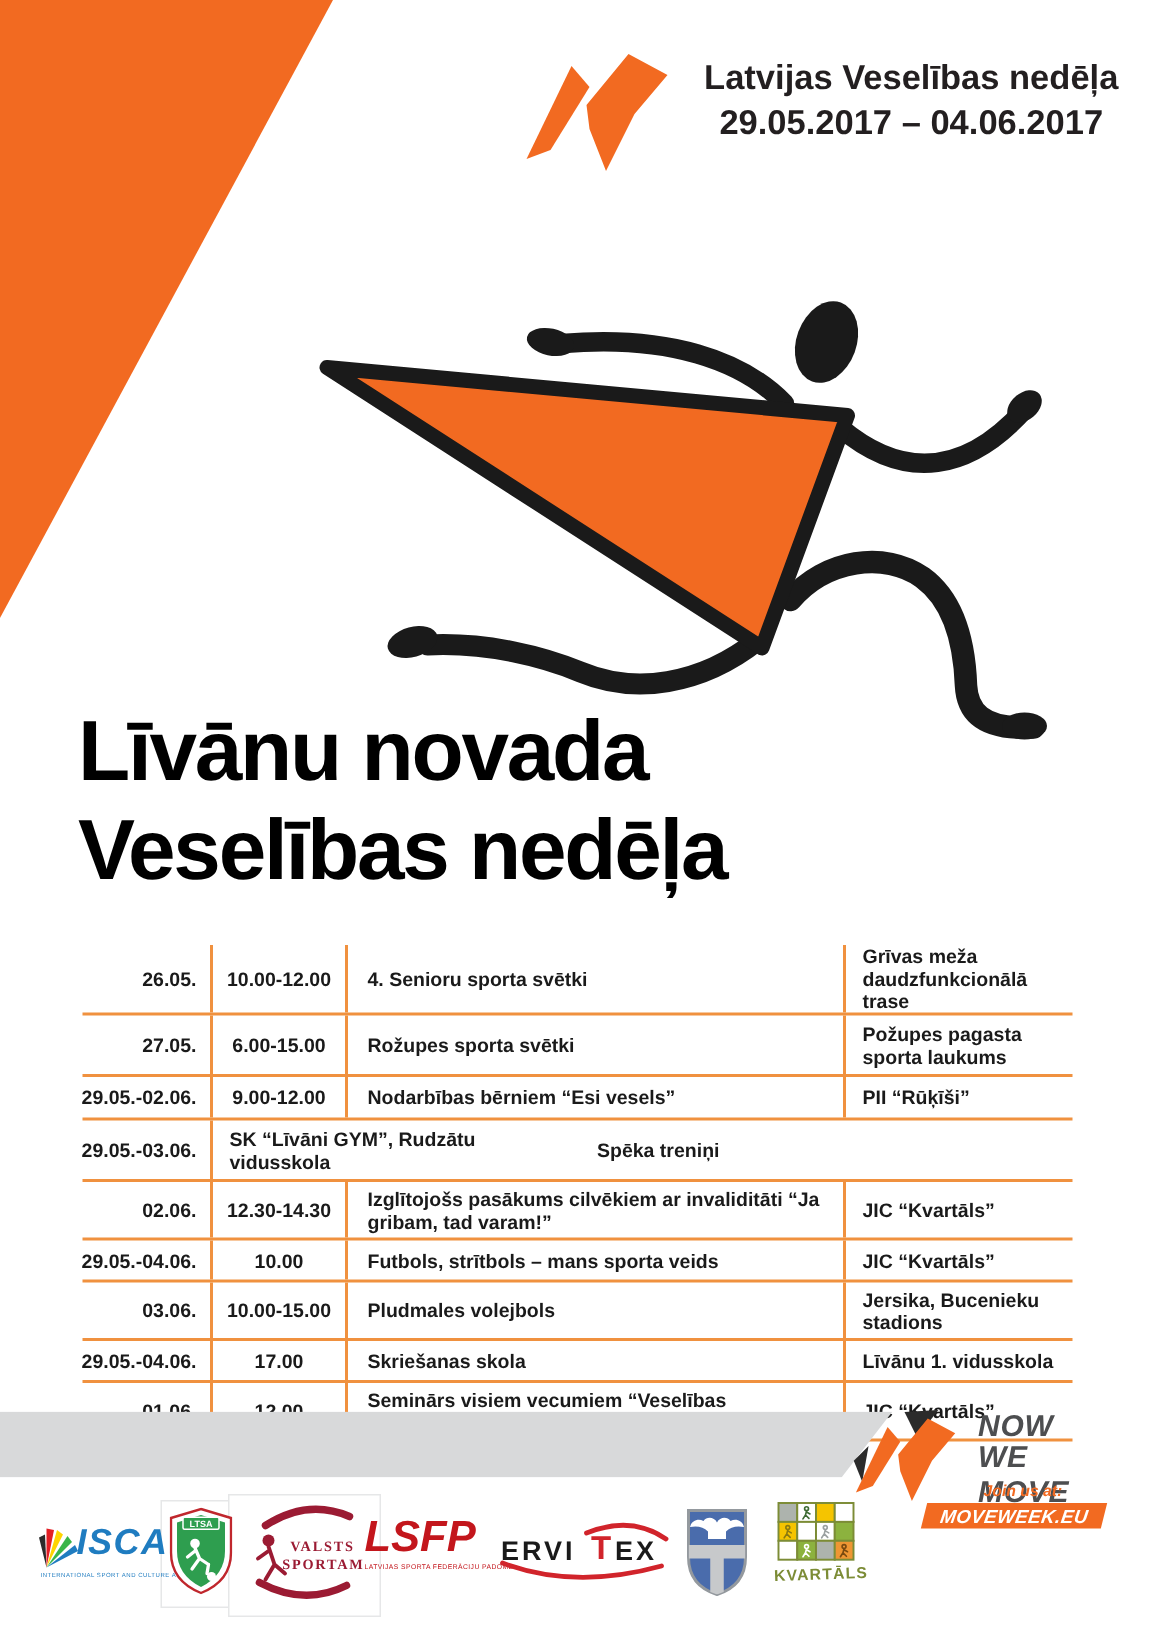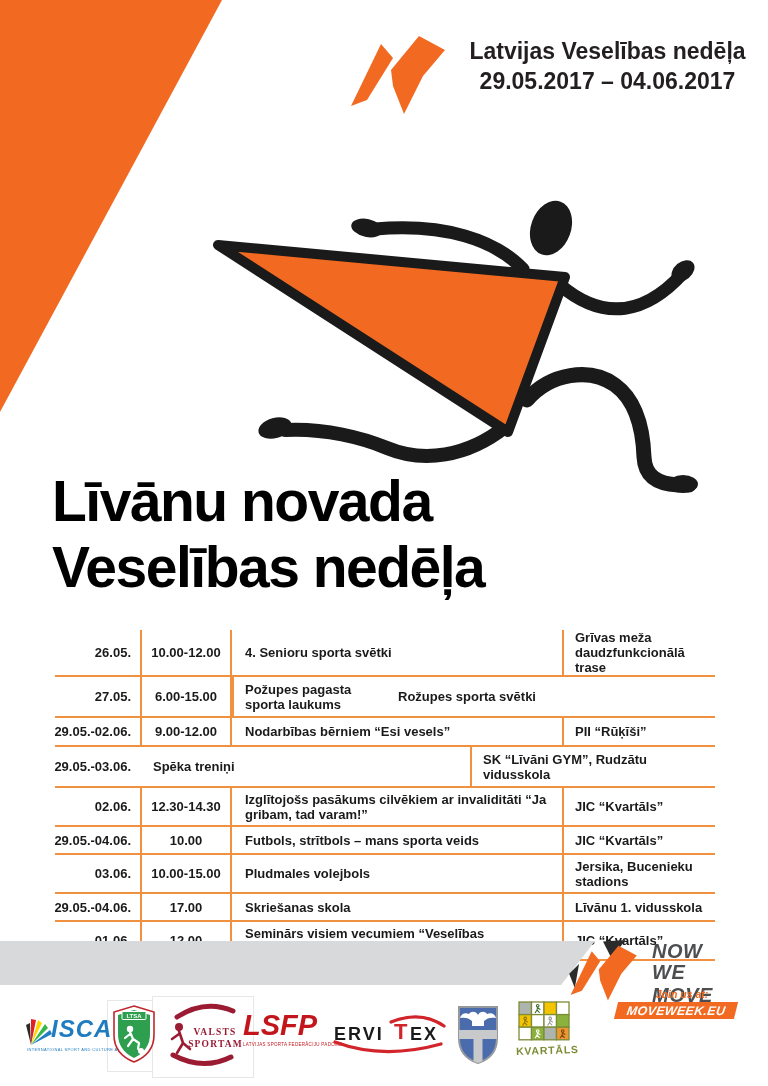--- a/index.html
+++ b/index.html
@@ -110,33 +110,33 @@
   <div class="table">
     <div class="t-row" style="min-height:36px">
       <div class="c date">26.05.</div>
       <div class="c time">10.00-12.00</div>
       <div class="c act">4. Senioru sporta svētki</div>
       <div class="c loc">Grīvas meža daudzfunkcionālā trase</div>
     </div>
     <div class="t-row" style="min-height:39px">
       <div class="c date">27.05.</div>
       <div class="c time">6.00-15.00</div>
+      <div class="c act">Rožupes sporta svētki</div>
       <div class="c loc">Požupes pagasta sporta laukums</div>
-      <div class="c act">Rožupes sporta svētki</div>
     </div>
     <div class="t-row" style="min-height:27px">
       <div class="c date">29.05.-02.06.</div>
       <div class="c time">9.00-12.00</div>
       <div class="c act">Nodarbības bērniem “Esi vesels”</div>
       <div class="c loc">PII “Rūķīši”</div>
     </div>
     <div class="t-row" style="min-height:39px">
       <div class="c date">29.05.-03.06.</div>
+      <div class="c loc">SK “Līvāni GYM”, Rudzātu vidusskola</div>
       <div class="c act">Spēka treniņi</div>
-      <div class="c loc">SK “Līvāni GYM”, Rudzātu vidusskola</div>
     </div>
     <div class="t-row" style="min-height:37px">
       <div class="c date">02.06.</div>
       <div class="c time">12.30-14.30</div>
       <div class="c act">Izglītojošs pasākums cilvēkiem ar invaliditāti “Ja gribam, tad varam!”</div>
       <div class="c loc">JIC “Kvartāls”</div>
     </div>
     <div class="t-row" style="min-height:26px">
       <div class="c date">29.05.-04.06.</div>
       <div class="c time">10.00</div>

